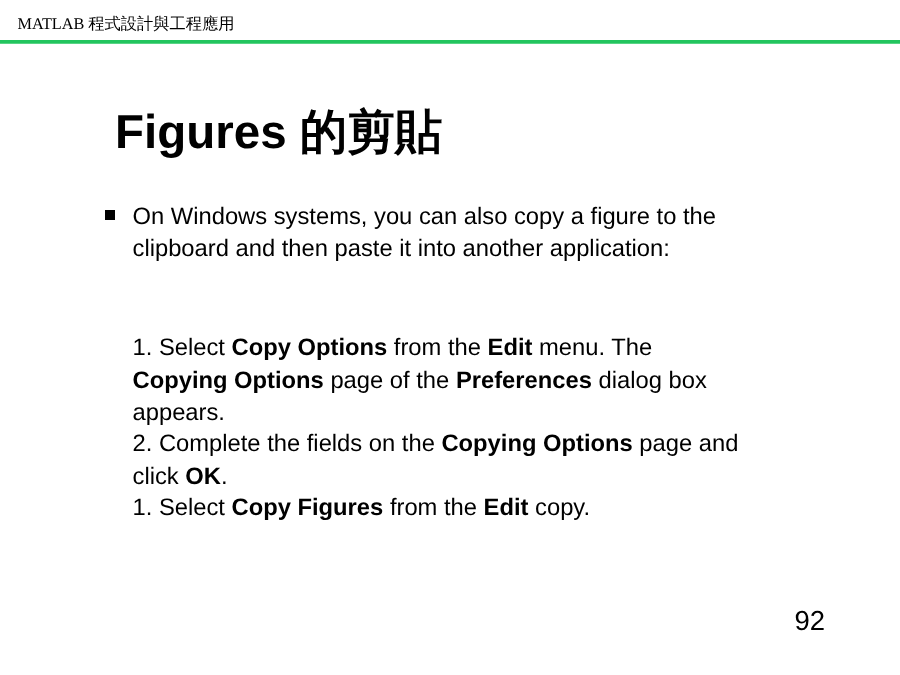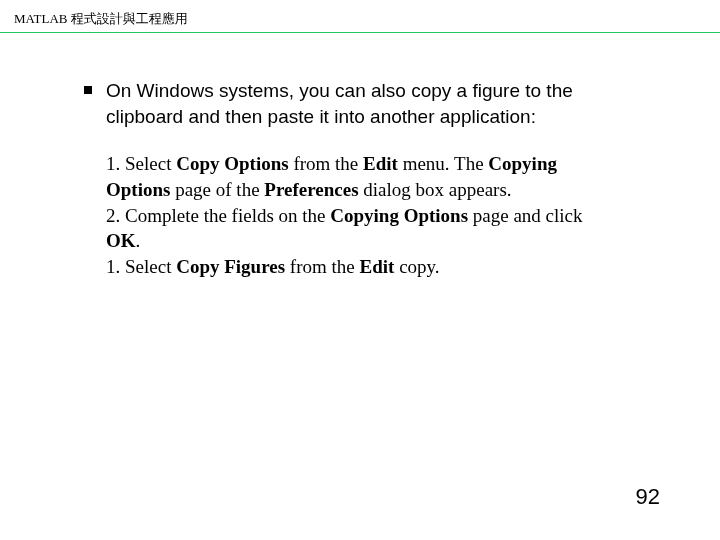--- a/index.html
+++ b/index.html
@@ -7,47 +7,47 @@
       width: 720px;
       height: 540px;
       background: #ffffff;
       font-family: Arial, "Microsoft JhengHei", "PingFang TC", sans-serif;
       color: #000000;
       position: relative;
       overflow: hidden;
     }
     .header {
       padding: 10px 14px 4px 14px;
-      border-bottom: 1px solid #22c55e;
+      border-bottom: 3px solid #22c55e;
       font-size: 13px;
       font-family: "Times New Roman", "Microsoft JhengHei", serif;
     }
     .content {
       padding: 45px 0 0 92px;
       width: 620px;
     }
     .title {
       font-size: 38px;
       font-weight: bold;
       font-family: Arial, "Microsoft JhengHei", sans-serif;
       margin-bottom: 30px;
       letter-spacing: 0px;
     }
     .intro {
       font-size: 19px;
       line-height: 1.35;
-      margin-bottom: 22px;
+      margin-bottom: 54px;
       font-family: Arial, sans-serif;
       padding-left: 14px;
       width: 500px;
     }
     .steps {
       font-size: 19px;
       line-height: 1.35;
-      font-family: Liberation Serif, serif;
+      font-family: Liberation Sans, sans-serif;
       padding-left: 14px;
       width: 500px;
     }
     .steps b { font-weight: bold; }
     .page-number {
       position: absolute;
       right: 60px;
       bottom: 30px;
       font-size: 22px;
       font-family: Arial, sans-serif;
@@ -64,20 +64,21 @@
       top: -2px;
     }
     .intro-wrap { position: relative; }
   </style>
 </head>
 <body>
 
 <div class="header">MATLAB 程式設計與工程應用</div>
 
 <div class="content">
+  <h1 class="title">Figures 的剪貼</h1>
 
   <div class="intro-wrap">
     <p class="intro">
       <span class="bullet"></span><span>On Windows systems, you can also copy a figure to the clipboard and then paste it into another application:</span>
     </p>
   </div>
 
   <div class="steps">
     <span>1.  Select </span><b>Copy Options</b><span> from the </span><b>Edit</b><span> menu. The </span><b>Copying Options</b><span> page of the </span><b>Preferences</b><span> dialog box appears.</span><br>
     <span>2.  Complete the fields on the </span><b>Copying Options</b><span> page and click </span><b>OK</b><span>.</span><br>

